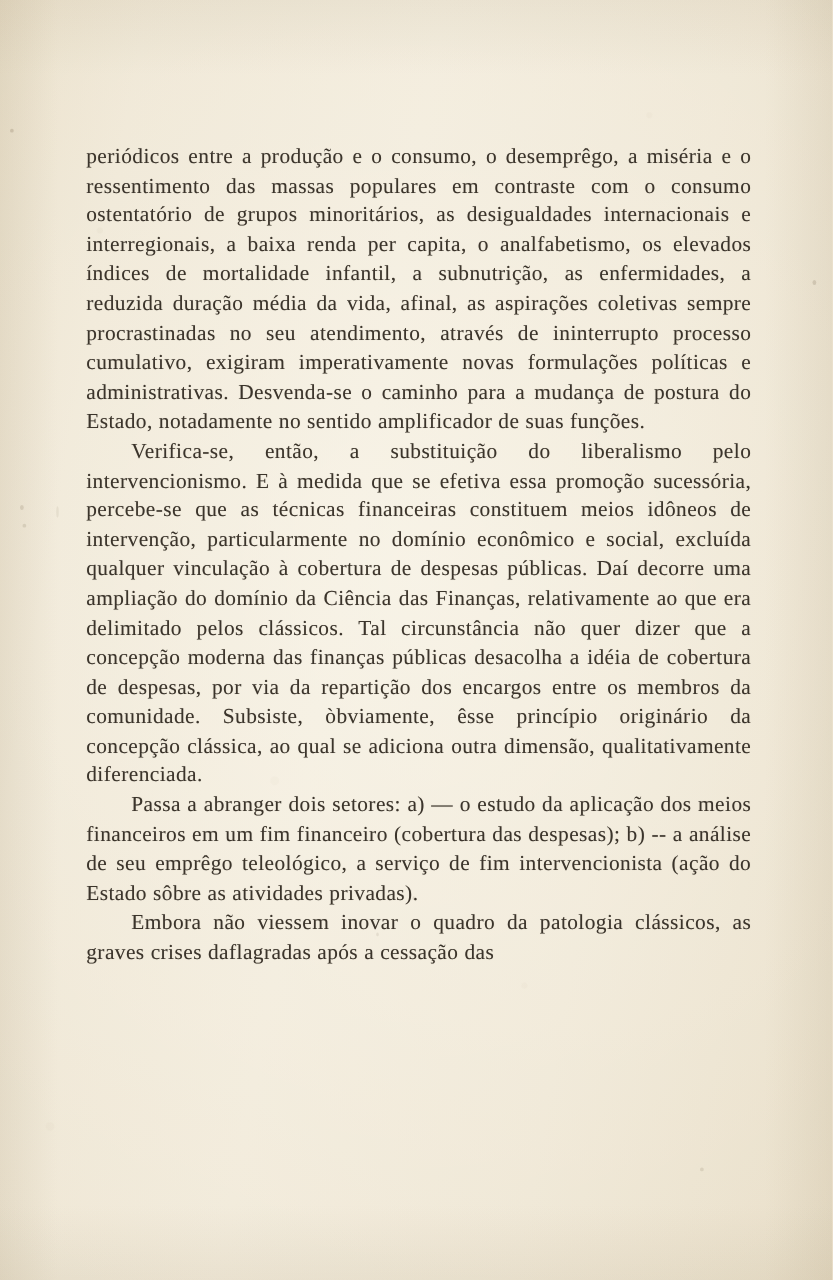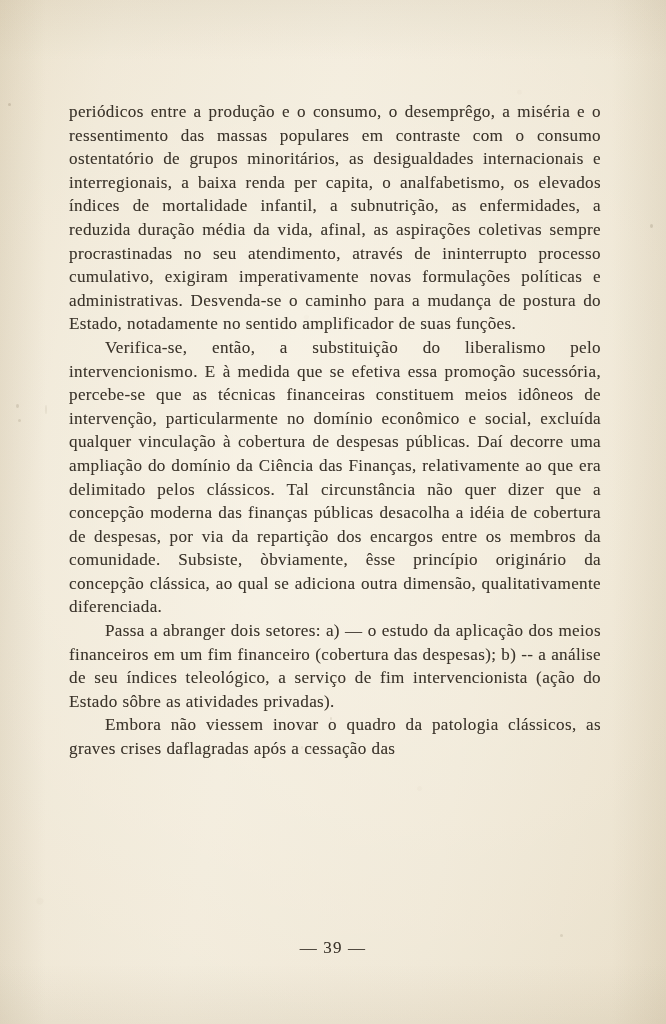--- a/index.html
+++ b/index.html
@@ -55,21 +55,21 @@
     position: absolute;
     background: rgba(120,104,78,0.42);
     border-radius: 50%;
     pointer-events: none;
   }
 
   
   .textblock {
     position: absolute;
     left: 69px;
-    top: 100px;
+    top: 113px;
     width: 532px;
   }
 
   p.para {
     margin: 0;
     text-align: justify;
     text-align-last: left;
     font-size: 17.1px;
     line-height: 23.6px;
     color: #3b342b;
@@ -138,19 +138,18 @@
   <div class="speck" style="left:18px; top:419px; width:3px; height:3px; opacity:.40;"></div>
   <div class="speck" style="left:45px; top:405px; width:2px; height:9px; opacity:.22;"></div>
   <div class="speck" style="left:650px;top:224px; width:3px; height:4px; opacity:.50;"></div>
   <div class="speck" style="left:560px;top:934px; width:3px; height:3px; opacity:.38;"></div>
   <div class="speck" style="left:330px;top:717px; width:2px; height:3px; opacity:.35;"></div>
   <div class="speck" style="left:301px;top:746px; width:2px; height:3px; opacity:.30;"></div>
 
   <div class="textblock">
     <p class="para first">periódicos entre a produção e o consumo, o desemprêgo, a miséria e o ressentimento das massas populares em contraste com o consumo ostentatório de grupos minoritários, as desigualdades internacionais e interregionais, a baixa renda per capita, o analfabetismo, os elevados índices de mortalidade infantil, a subnutrição, as enfermidades, a reduzida duração média da vida, afinal, as aspirações coletivas sempre procrastinadas no seu atendimento, através de ininterrupto processo cumulativo, exigiram imperativamente novas formulações políticas e administrativas. Desvenda-se o caminho para a mudança de postura do Estado, notadamente no sentido amplificador de suas funções.</p>
     <p class="para">Verifica-se, então, a substituição do liberalismo pelo intervencionismo. E à medida que se efetiva essa promoção sucessória, percebe-se que as técnicas financeiras constituem meios idôneos de intervenção, particularmente no domínio econômico e social, excluída qualquer vinculação à cobertura de despesas públicas. Daí decorre uma ampliação do domínio da Ciência das Finanças, relativamente ao que era delimitado pelos clássicos. Tal circunstância não quer dizer que a concepção moderna das finanças públicas desacolha a idéia de cobertura de despesas, por via da repartição dos encargos entre os membros da comunidade. Subsiste, òbviamente, êsse princípio  originário da concepção clássica,  ao qual se adiciona outra dimensão, qualitativamente diferenciada.</p>
-    <p class="para">Passa a abranger dois setores: a) — o estudo da aplicação dos meios financeiros em um fim financeiro (cobertura das despesas); b) -- a análise de seu índices teleológico, a serviço de fim intervencionista (ação do Estado sôbre as atividades privadas).</p>
+    <p class="para">Passa a abranger dois setores: a) — o estudo da aplicação dos meios financeiros em um fim financeiro (cobertura das despesas); b) -- a análise de seu emprêgo teleológico, a serviço de fim intervencionista (ação do Estado sôbre as atividades privadas).</p>
     <p class="para">Embora não viessem  inovar o quadro da  patologia clássicos, as graves crises daflagradas após a cessação das</p>
   </div>
 
-  <div class="folio">— 39 —</div>
 
 </div>
 
 </body></html>

